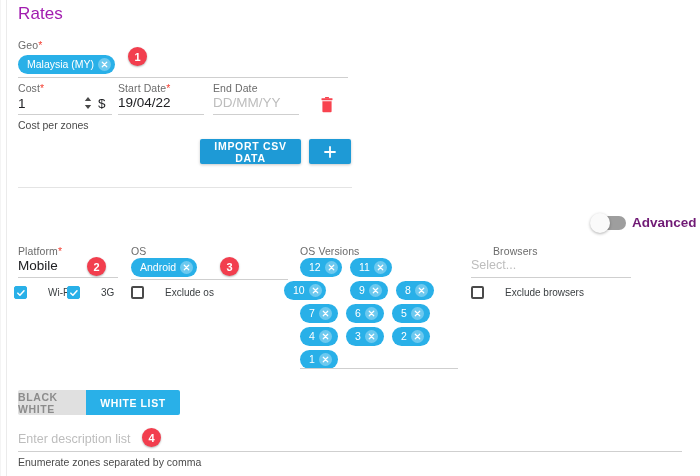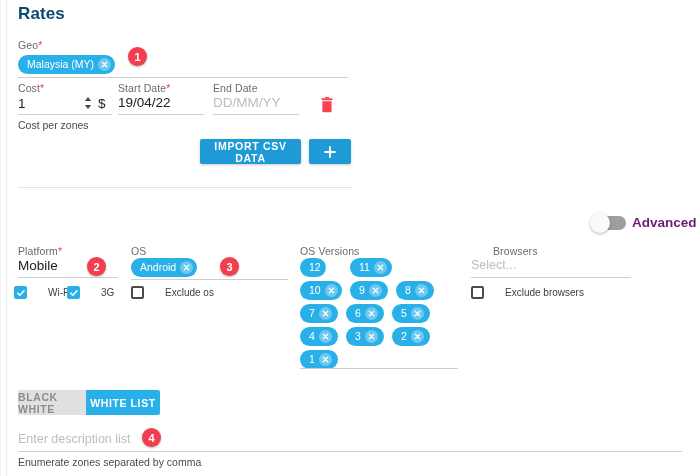--- a/index.html
+++ b/index.html
@@ -39,22 +39,22 @@
     left: 0;
     top: 0;
     width: 700px;
     height: 476px;
   }
 
   
   .section-title {
     position: absolute;
     font-size: 17px;
-    font-weight: 700;
-    color: #0c4a6e;
+    font-weight: 400;
+    color: #a21caf;
     letter-spacing: .1px;
   }
 
   
   .field-label {
     position: absolute;
     font-size: 10.5px;
     color: #6b6b6b;
     letter-spacing: .1px;
     white-space: nowrap;
@@ -382,38 +382,38 @@
 
   <div class="cb-row" style="left:131px; top:286px;">
     <span class="cb off"></span>
     <span class="cb-text">Exclude os</span>
   </div>
 
   <div class="field-label" style="left:300px; top:245px;">
     <span>OS Versions</span>
   </div>
 
-  <div class="chip" style="left:300px; top:258px; width:26px;">
+  <div class="chip" style="left:300px; top:258px; width:42px;">
     <span class="chip-label">12</span>
     <span class="chip-x">
         <svg width="9" height="9" viewBox="0 0 12 12">
           <path d="M3 3 L9 9 M9 3 L3 9" stroke="#ffffff" stroke-width="1.6" stroke-linecap="round" fill="none"></path>
         </svg>
       </span>
   </div>
   <div class="chip" style="left:350px; top:258px; width:42px;">
     <span class="chip-label">11</span>
     <span class="chip-x">
         <svg width="9" height="9" viewBox="0 0 12 12">
           <path d="M3 3 L9 9 M9 3 L3 9" stroke="#ffffff" stroke-width="1.6" stroke-linecap="round" fill="none"></path>
         </svg>
       </span>
   </div>
 
-  <div class="chip" style="left:300px; top:281px; width:42px;">
+  <div class="chip" style="left:284px; top:281px; width:42px;">
     <span class="chip-label">10</span>
     <span class="chip-x">
         <svg width="9" height="9" viewBox="0 0 12 12">
           <path d="M3 3 L9 9 M9 3 L3 9" stroke="#ffffff" stroke-width="1.6" stroke-linecap="round" fill="none"></path>
         </svg>
       </span>
   </div>
   <div class="chip" style="left:350px; top:281px; width:38px;">
     <span class="chip-label">9</span>
     <span class="chip-x">
@@ -497,21 +497,21 @@
   </div>
   <div class="placeholder-text" style="left:471px; top:258px; font-size:12.5px;">Select...</div>
   <div class="underline" style="left:471px; top:277px; width:160px;"></div>
 
   <div class="cb-row" style="left:471px; top:286px;">
     <span class="cb off"></span>
     <span class="cb-text">Exclude browsers</span>
   </div>
 
   <div class="listbtn inactive" style="left:18px; top:390px; width:68px;">BLACK WHITE</div>
-  <div class="listbtn active" style="left:86px; top:390px; width:74px;">WHITE LIST</div>
+  <div class="listbtn active" style="left:86px; top:390px; width:94px;">WHITE LIST</div>
 
   <div class="placeholder-text" style="left:18px; top:432px; font-size:12.5px;">Enter description list</div>
   <div class="underline" style="left:18px; top:451px; width:664px;"></div>
   <div class="helper-text" style="left:18px; top:456px;">Enumerate zones separated by comma</div>
 
   <div class="badge" style="left:128px; top:47px;">1</div>
   <div class="badge" style="left:87px; top:257px;">2</div>
   <div class="badge" style="left:220px; top:257px;">3</div>
   <div class="badge" style="left:142px; top:428px;">4</div>
 

